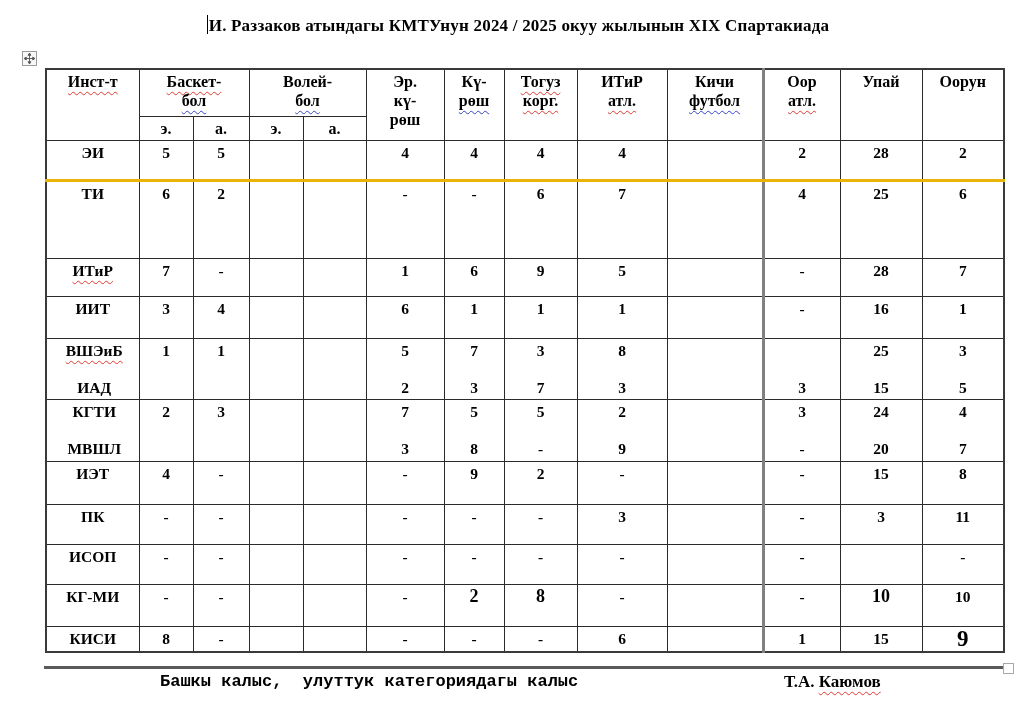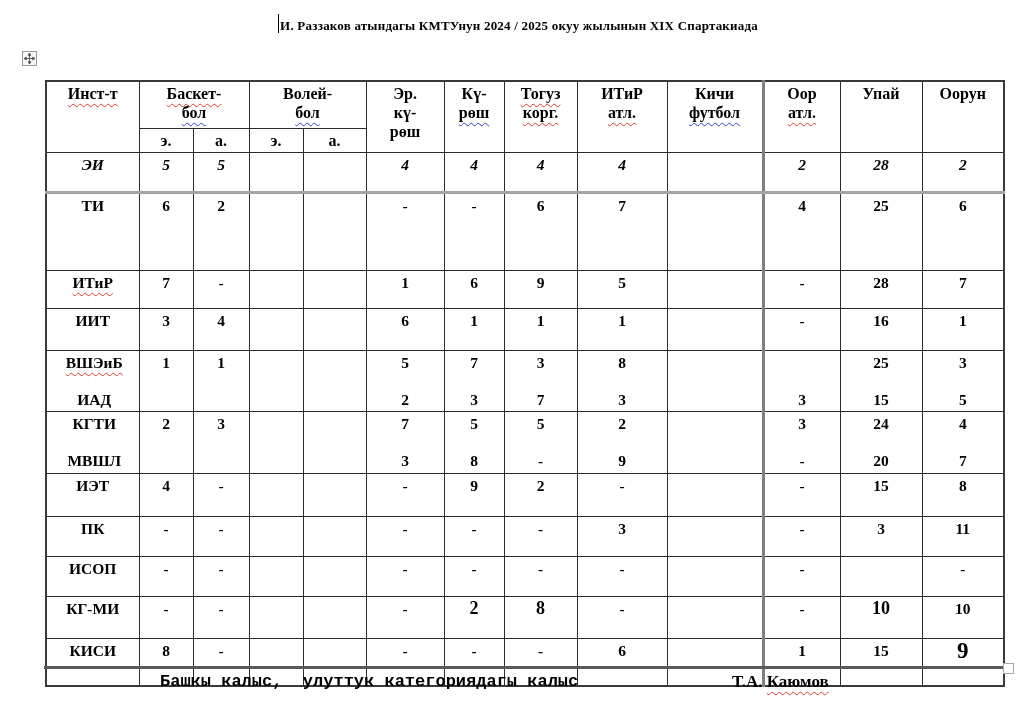--- a/index.html
+++ b/index.html
@@ -3,36 +3,36 @@
 <meta charset="utf-8">
 <style>
   * { margin:0; padding:0; box-sizing:border-box; }
   html,body { background:#fff; }
   .page {
     position:relative; width:1036px; height:707px; background:#ffffff;
     font-family:"Liberation Serif","DejaVu Serif",serif; color:#000;
     overflow:hidden;
   }
   .title-wrap { padding-top:13px; text-align:center; font-weight:bold; }
-  .title-line { font-size:13px; line-height:25px; letter-spacing:0.2px; }
+  .title-line { font-size:17px; line-height:25px; letter-spacing:0.2px; }
   .caret { display:inline-block; width:1px; height:19px; background:#000; margin-right:1px; vertical-align:-3px; }
 
   table.doc {
     position:absolute; left:45px; top:68px; table-layout:fixed;
     border-collapse:collapse; width:958px;
     font-weight:bold; font-size:15.5px;
   }
   table.doc th, table.doc td {
     border:1px solid #2b2b2b; vertical-align:top; text-align:center;
     padding:2px 2px 0 2px; line-height:19px; overflow:hidden;
   }
   table.doc th { font-size:16px; }
-  tr.thickb td { border-bottom:3px solid #a3a3a3;font-style:italic; }
+  tr.thickb td { border-bottom:3px solid #eab308; }
   .thickl { border-left:3px solid #808080 !important; }
-  table.doc { border:2px solid #3a3a3a;margin-top:12px; }
+  table.doc { border:2px solid #3a3a3a; }
   .table-bottom-edge { position:absolute; left:44px; top:666px; width:960px; height:3px; background:#5a5a5a; }
 
   .cline { min-height:19px; }
   .dbl .cline + .cline { margin-top:18px; }
   td.inst.dbl { text-align:center; padding-left:5px; }
   td.big { font-size:18px; }
   td.huge { font-size:23px; line-height:24px; }
 
   .wavy-red  { text-decoration:underline; text-decoration-style:wavy; text-decoration-color:#e03a2f; text-decoration-thickness:1px; text-underline-offset:4px; }
   .wavy-blue { text-decoration:underline; text-decoration-style:wavy; text-decoration-color:#3344cc; text-decoration-thickness:1px; text-underline-offset:4px;text-align:right; }
@@ -41,21 +41,21 @@
     position:absolute; left:22px; top:51px; width:15px; height:15px;
     border:1px solid #9a9a9a; background:#f7f7f7; display:flex; align-items:center; justify-content:center;
     cursor:move;
   }
   .resize-handle {
     position:absolute; left:1003px; top:663px; width:11px; height:11px;
     border:1px solid #a8a8a8; background:#fff;
   }
   .footer { position:absolute; left:0; top:672px; width:1036px; font-weight:bold; font-size:17px; }
   .footer .f-left { position:absolute; left:160px; white-space:pre;font-family:Liberation Mono, monospace; }
-  .footer .f-right { position:absolute; left:732px; white-space:pre; }
+  .footer .f-right { position:absolute; left:784px; white-space:pre; }
 </style>
 </head>
 <body>
 
 <div class="page">
 
   <div class="title-wrap">
     <div class="title-line"><span class="caret"></span><span>И. Раззаков атындагы  КМТУнун  2024 / 2025 окуу жылынын XIX Спартакиада</span></div>
   </div>
 
@@ -570,21 +570,21 @@
           <td class="thickl">
             <div class="cline"><span>-</span></div>
           </td>
           <td class="big">
             <div class="cline"><span>10</span></div>
           </td>
           <td>
             <div class="cline"><span>10</span></div>
           </td>
         </tr>
-        <tr style="height: 48px;">
+        <tr style="height: 26px;">
           <td class="inst">
             <div class="cline"><span>КИСИ</span></div>
           </td>
           <td>
             <div class="cline"><span>8</span></div>
           </td>
           <td>
             <div class="cline"><span>-</span></div>
           </td>
           <td>

